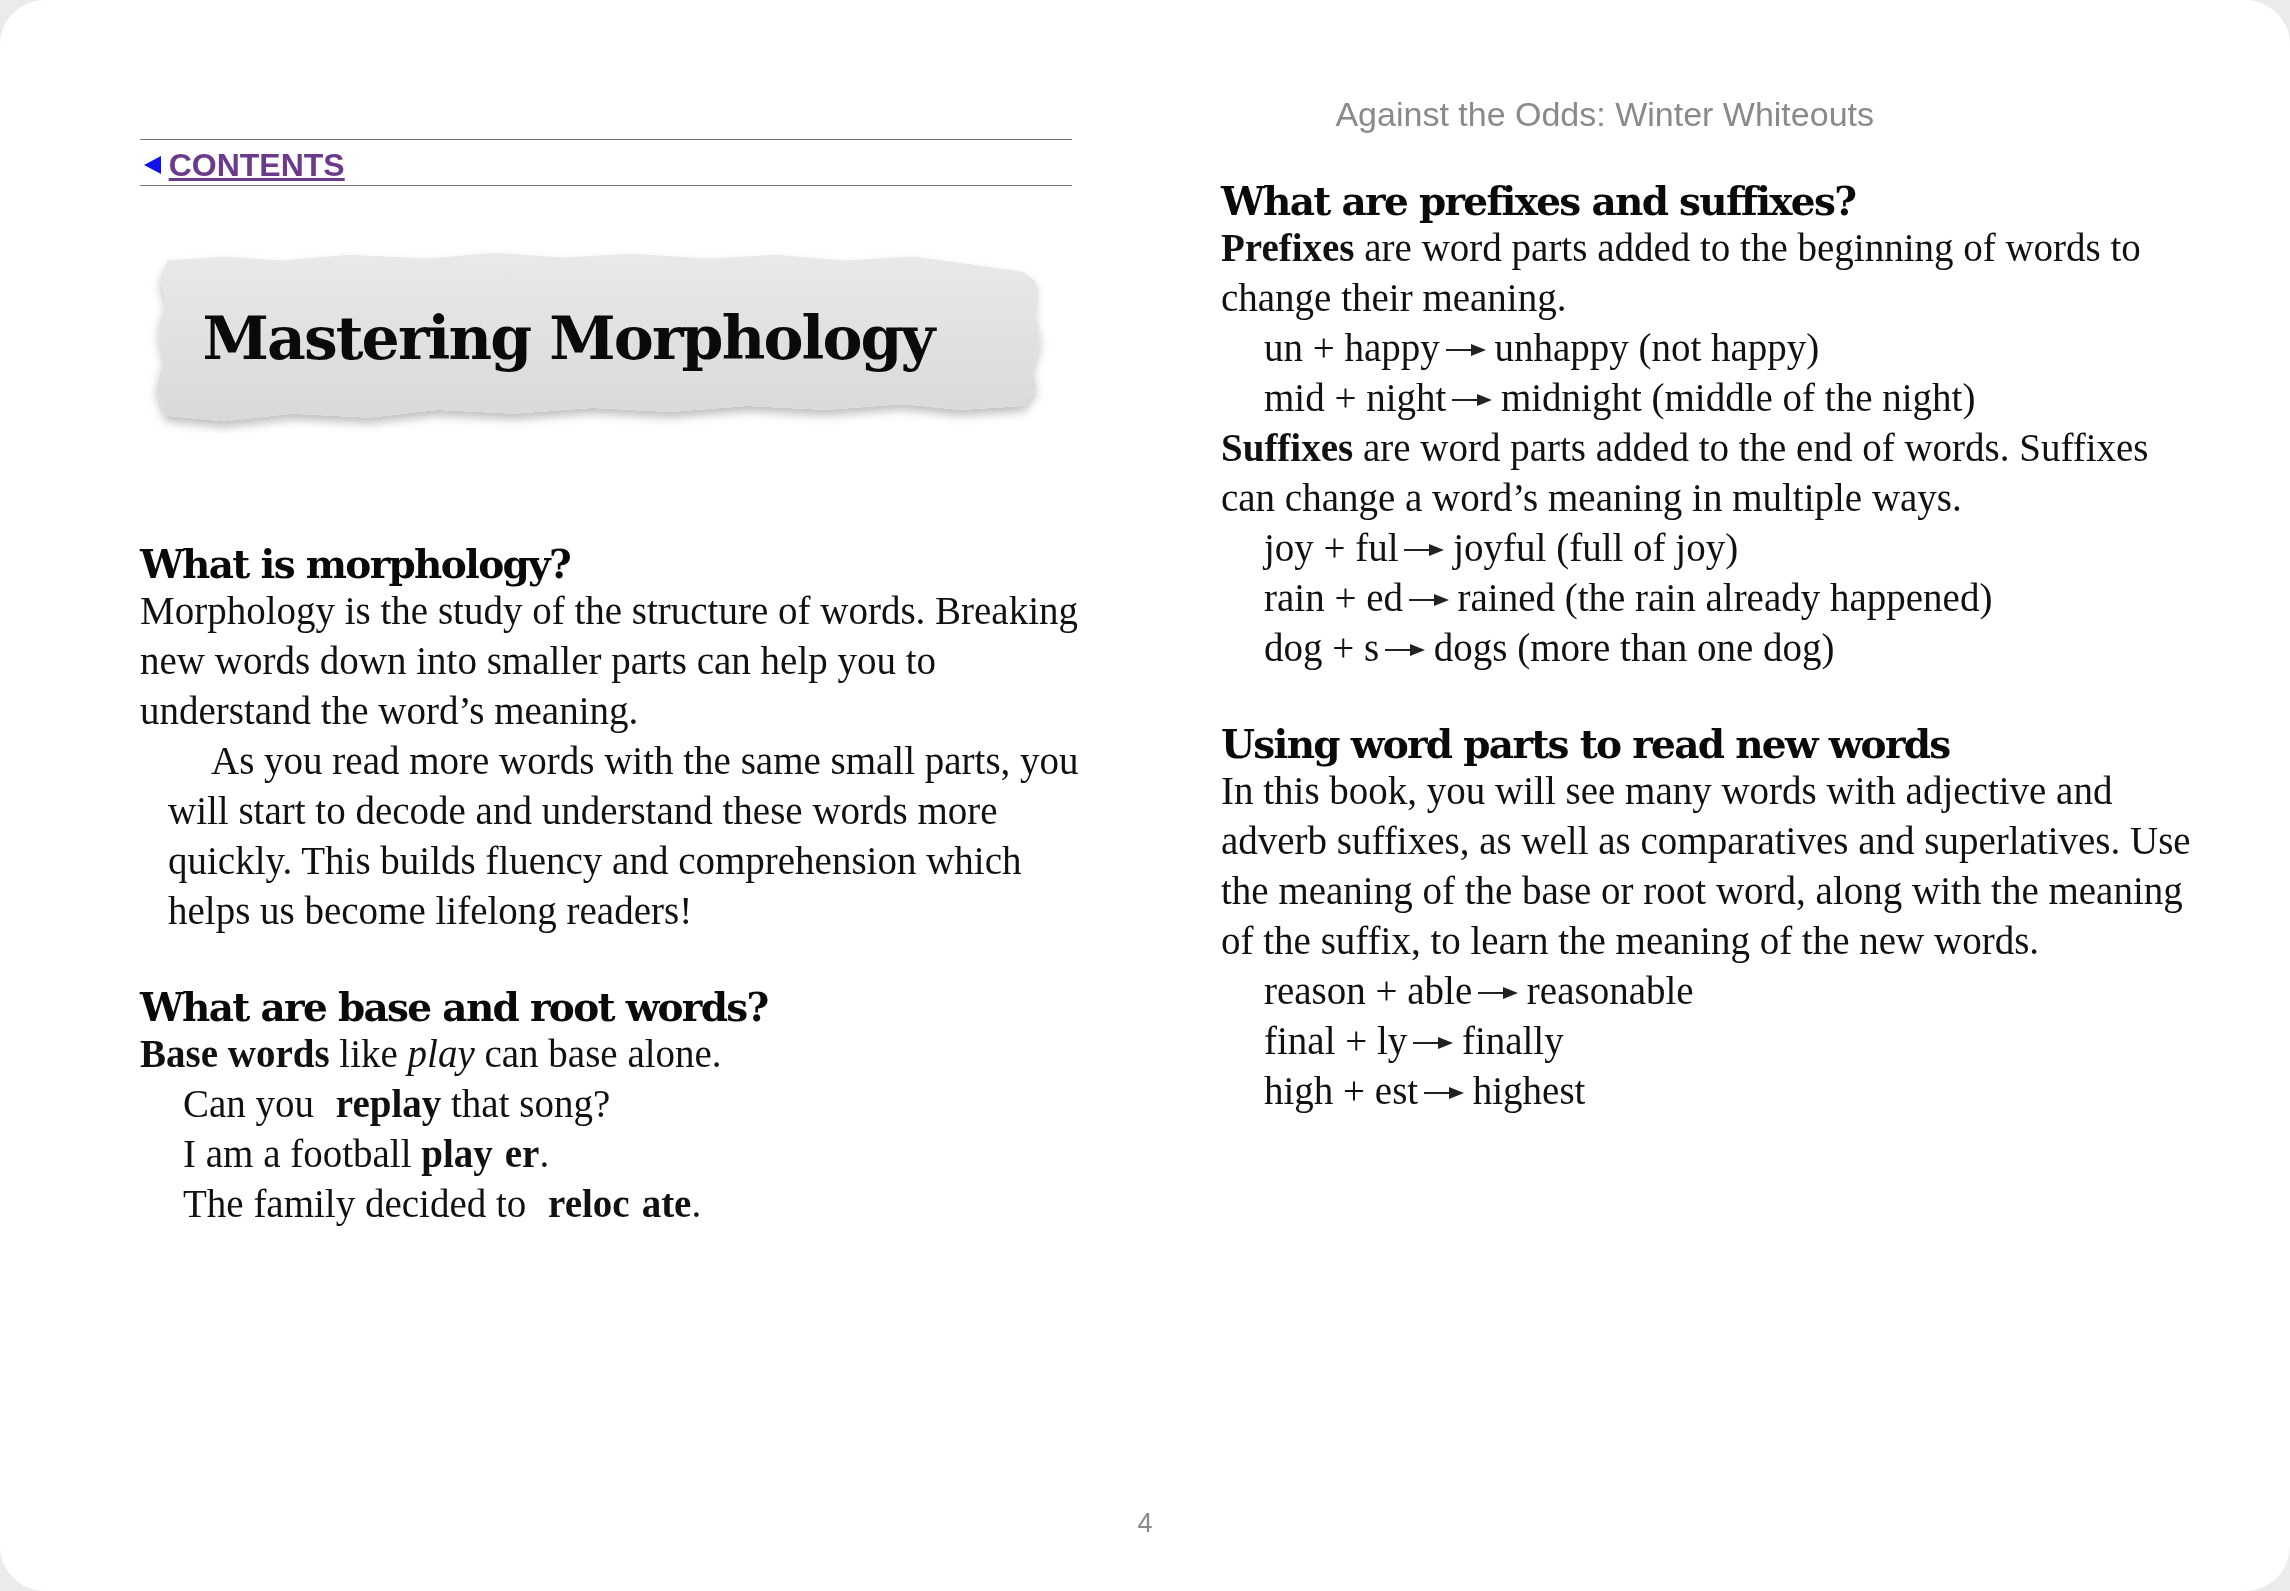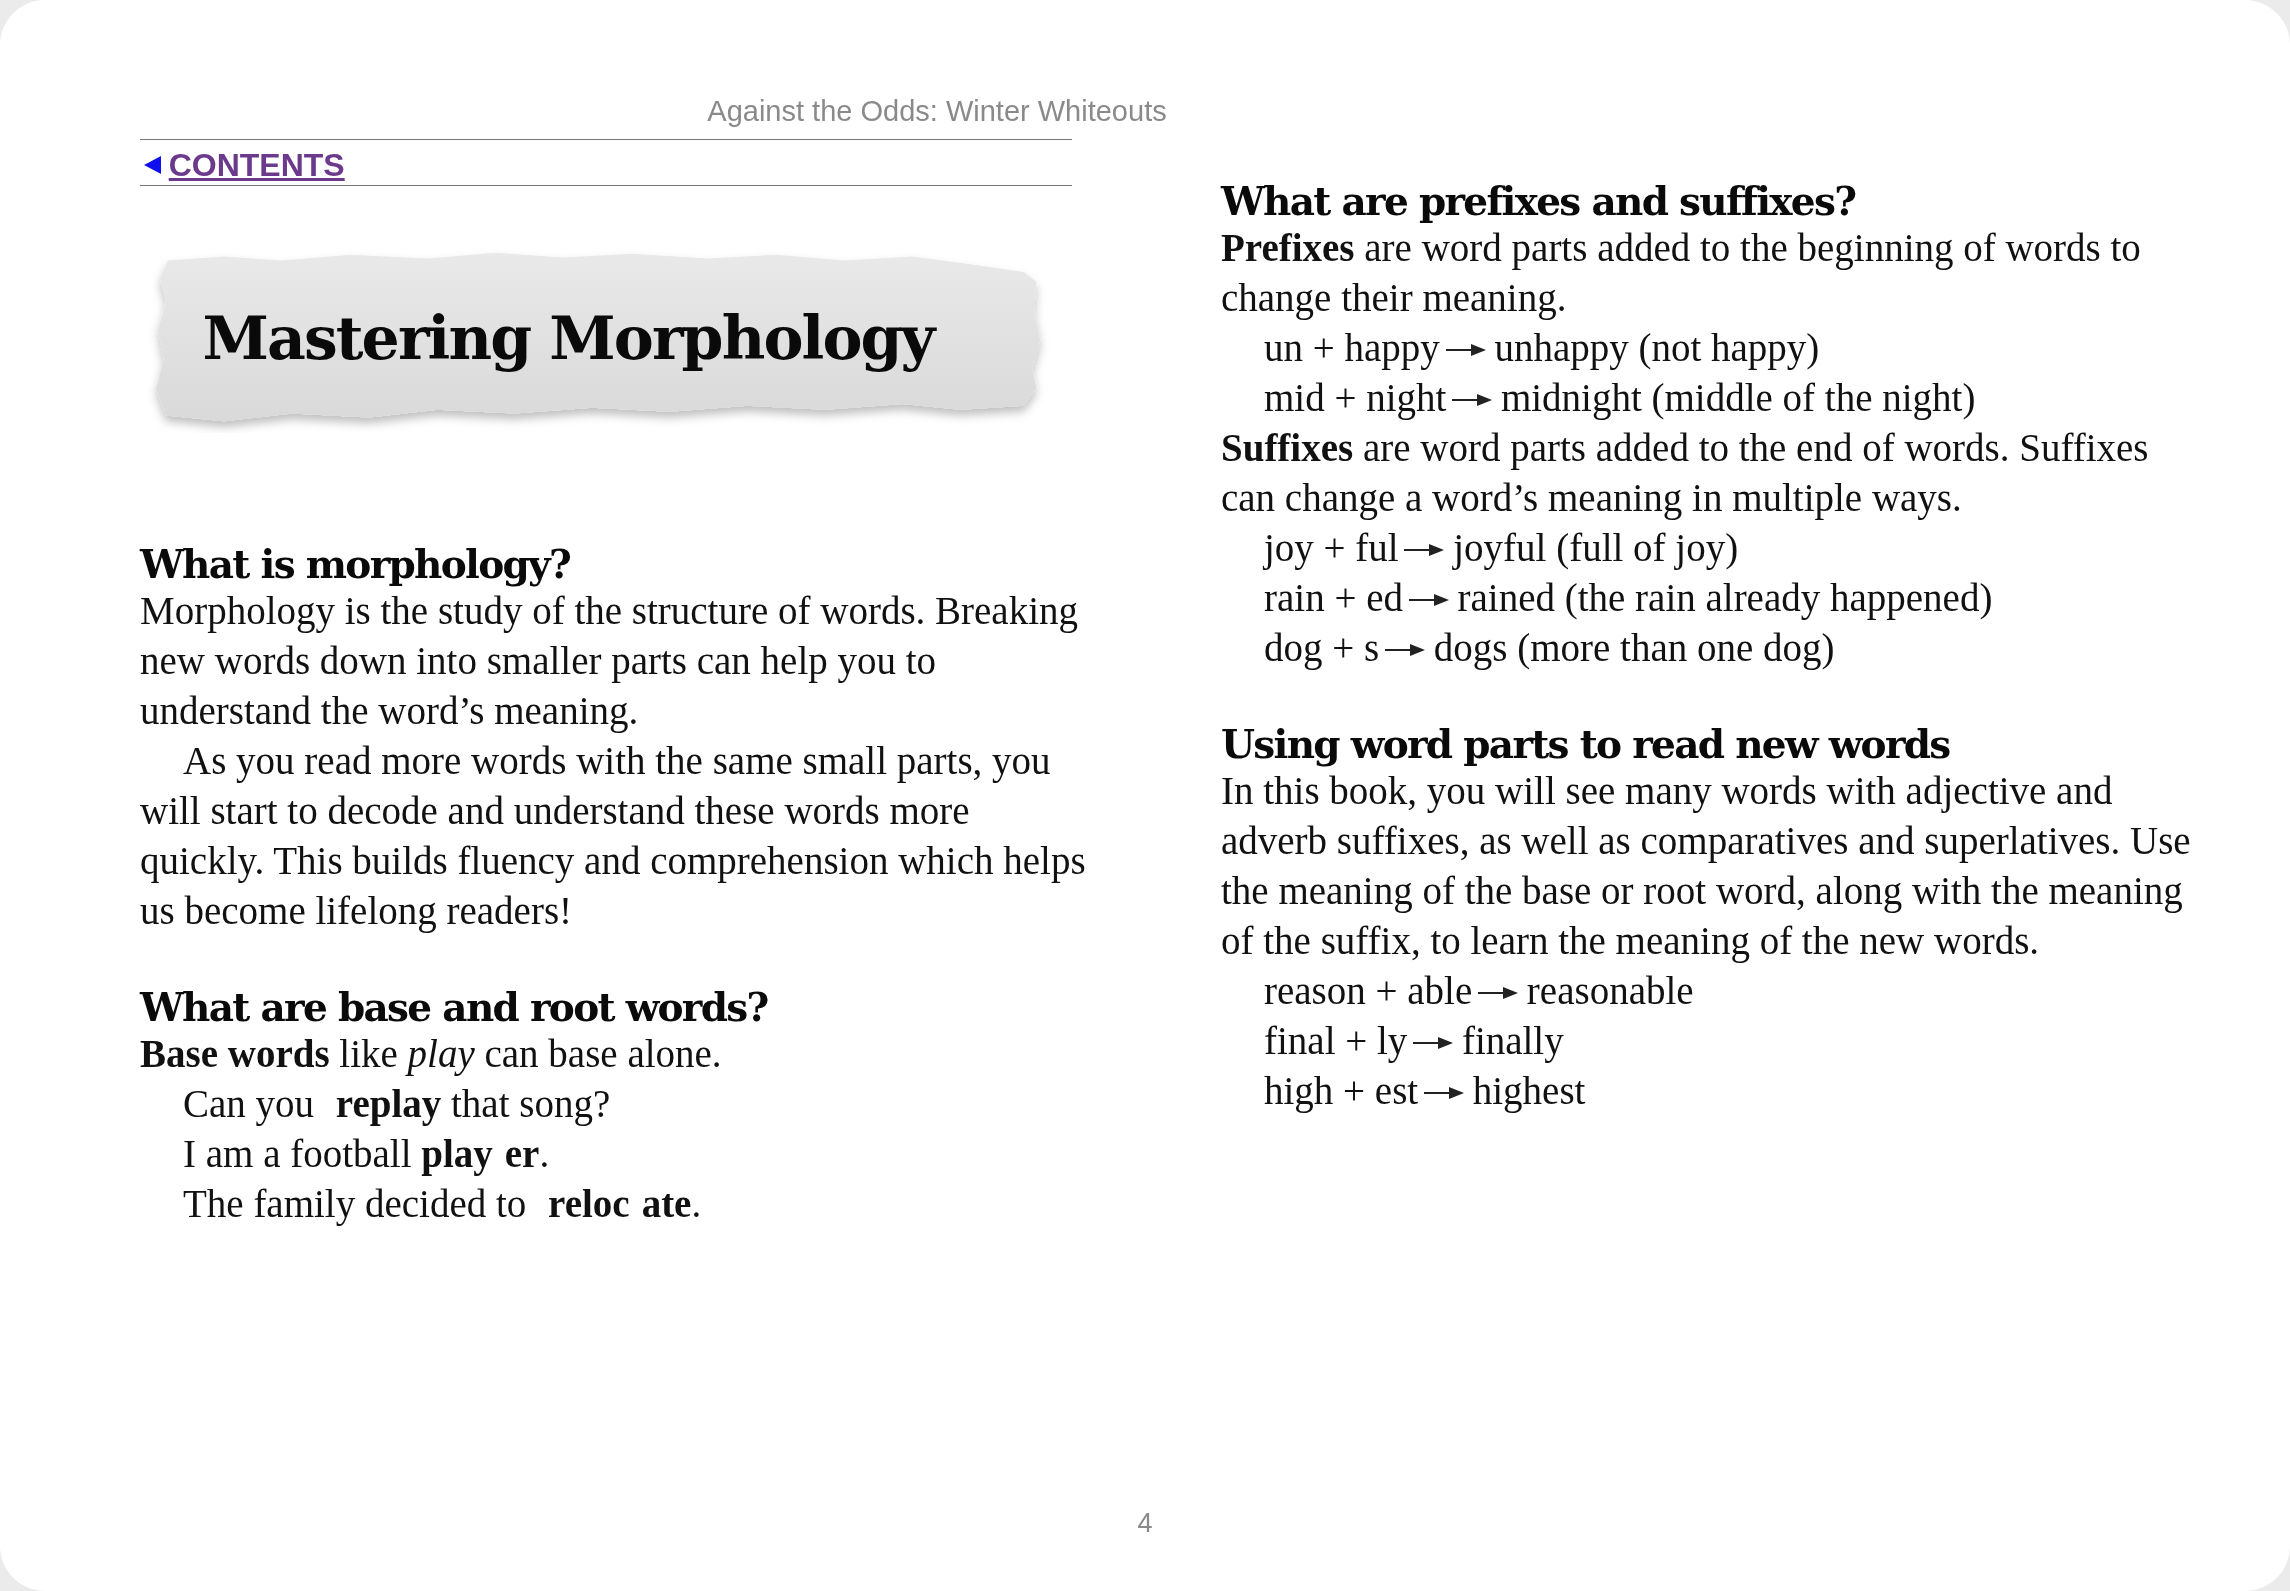--- a/index.html
+++ b/index.html
@@ -7,22 +7,22 @@
     width: 2290px; height: 1591px; position: relative; overflow: hidden;
     background: #ebebeb;
     font-family: "Liberation Serif", serif;
     color: #111;
   }
   .page {
     position: absolute; left: 0; top: 0; width: 2290px; height: 1591px;
     background: #ffffff; border-radius: 45px;
   }
   .running-header {
-    position: absolute; top: 95px; left: 0; width: 1874px; text-align: center;
-    font-family: "Liberation Sans", sans-serif; font-size: 29px; color: #8a8a8a;
+    position: absolute; top: 95px; left: 0; width: 1874px; text-align: right;
+    font-family: "Liberation Sans", sans-serif; font-size: 34px; color: #8a8a8a;
   }
   .nav-bar {
     position: absolute; left: 140px; top: 139px; width: 932px; height: 45px;
     border-top: 1.9px solid #777; border-bottom: 1.9px solid #777;
   }
   .nav-link {
     position: absolute; left: 3.9px; top: 6.8px; display: flex; align-items: center;
     text-decoration: none; cursor: pointer;
   }
   .nav-arrow {
@@ -46,21 +46,21 @@
   .col {
     position: absolute; font-size: 39px; line-height: 50px;
   }
   .col.left { left: 140px; top: 543px; width: 951px; }
   .col.right { left: 1221px; top: 144px; width: 970px; margin-top: 36px; }
   h2 {
     margin: 0; font-family: "DejaVu Serif", serif; font-weight: bold;
     font-size: 39px; line-height: 43px; letter-spacing: -1.7px; color: #0a0a0a;
   }
   p { margin: 0; }
-  .indent { text-indent: 43px; }
+  .indent { text-indent: 43px; margin-left: 28px; }
   .ex { padding-left: 43px; }
   .gap { height: 50px; }
   b { font-weight: bold; }
   .u { text-decoration-thickness: 2.9px; text-underline-offset: 4.9px; margin-left: 12px; }
   .arrow {
     display: inline-block; width: 43px; height: 13.6px; position: relative; margin: 0 5.8px; vertical-align: 3.9px;
   }
   .arrow::before {
     content: ""; position: absolute; left: 0; top: 5.8px; width: 27px; height: 1.9px; background: #222;
   }

